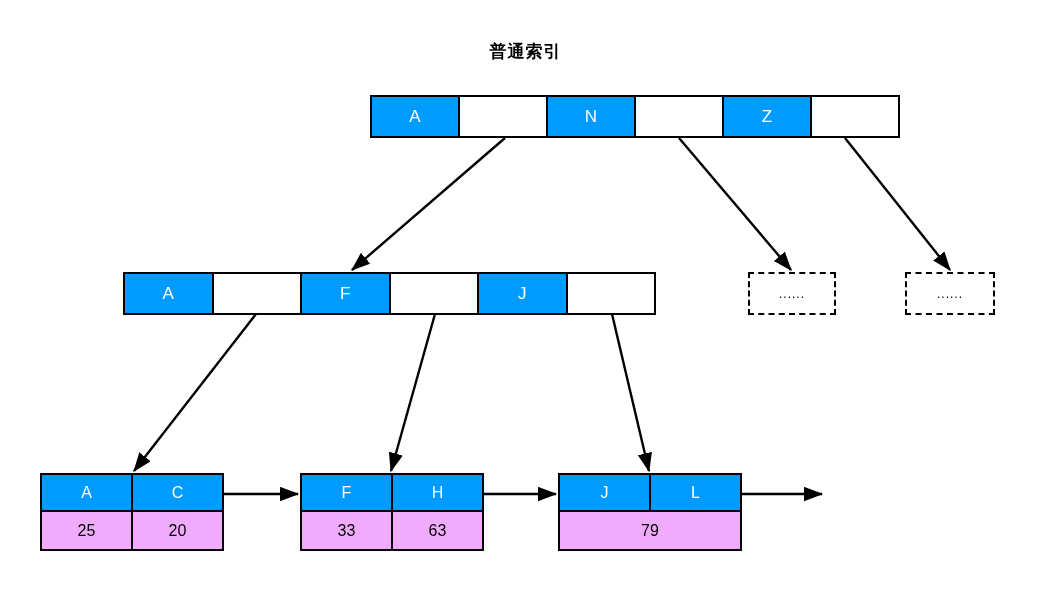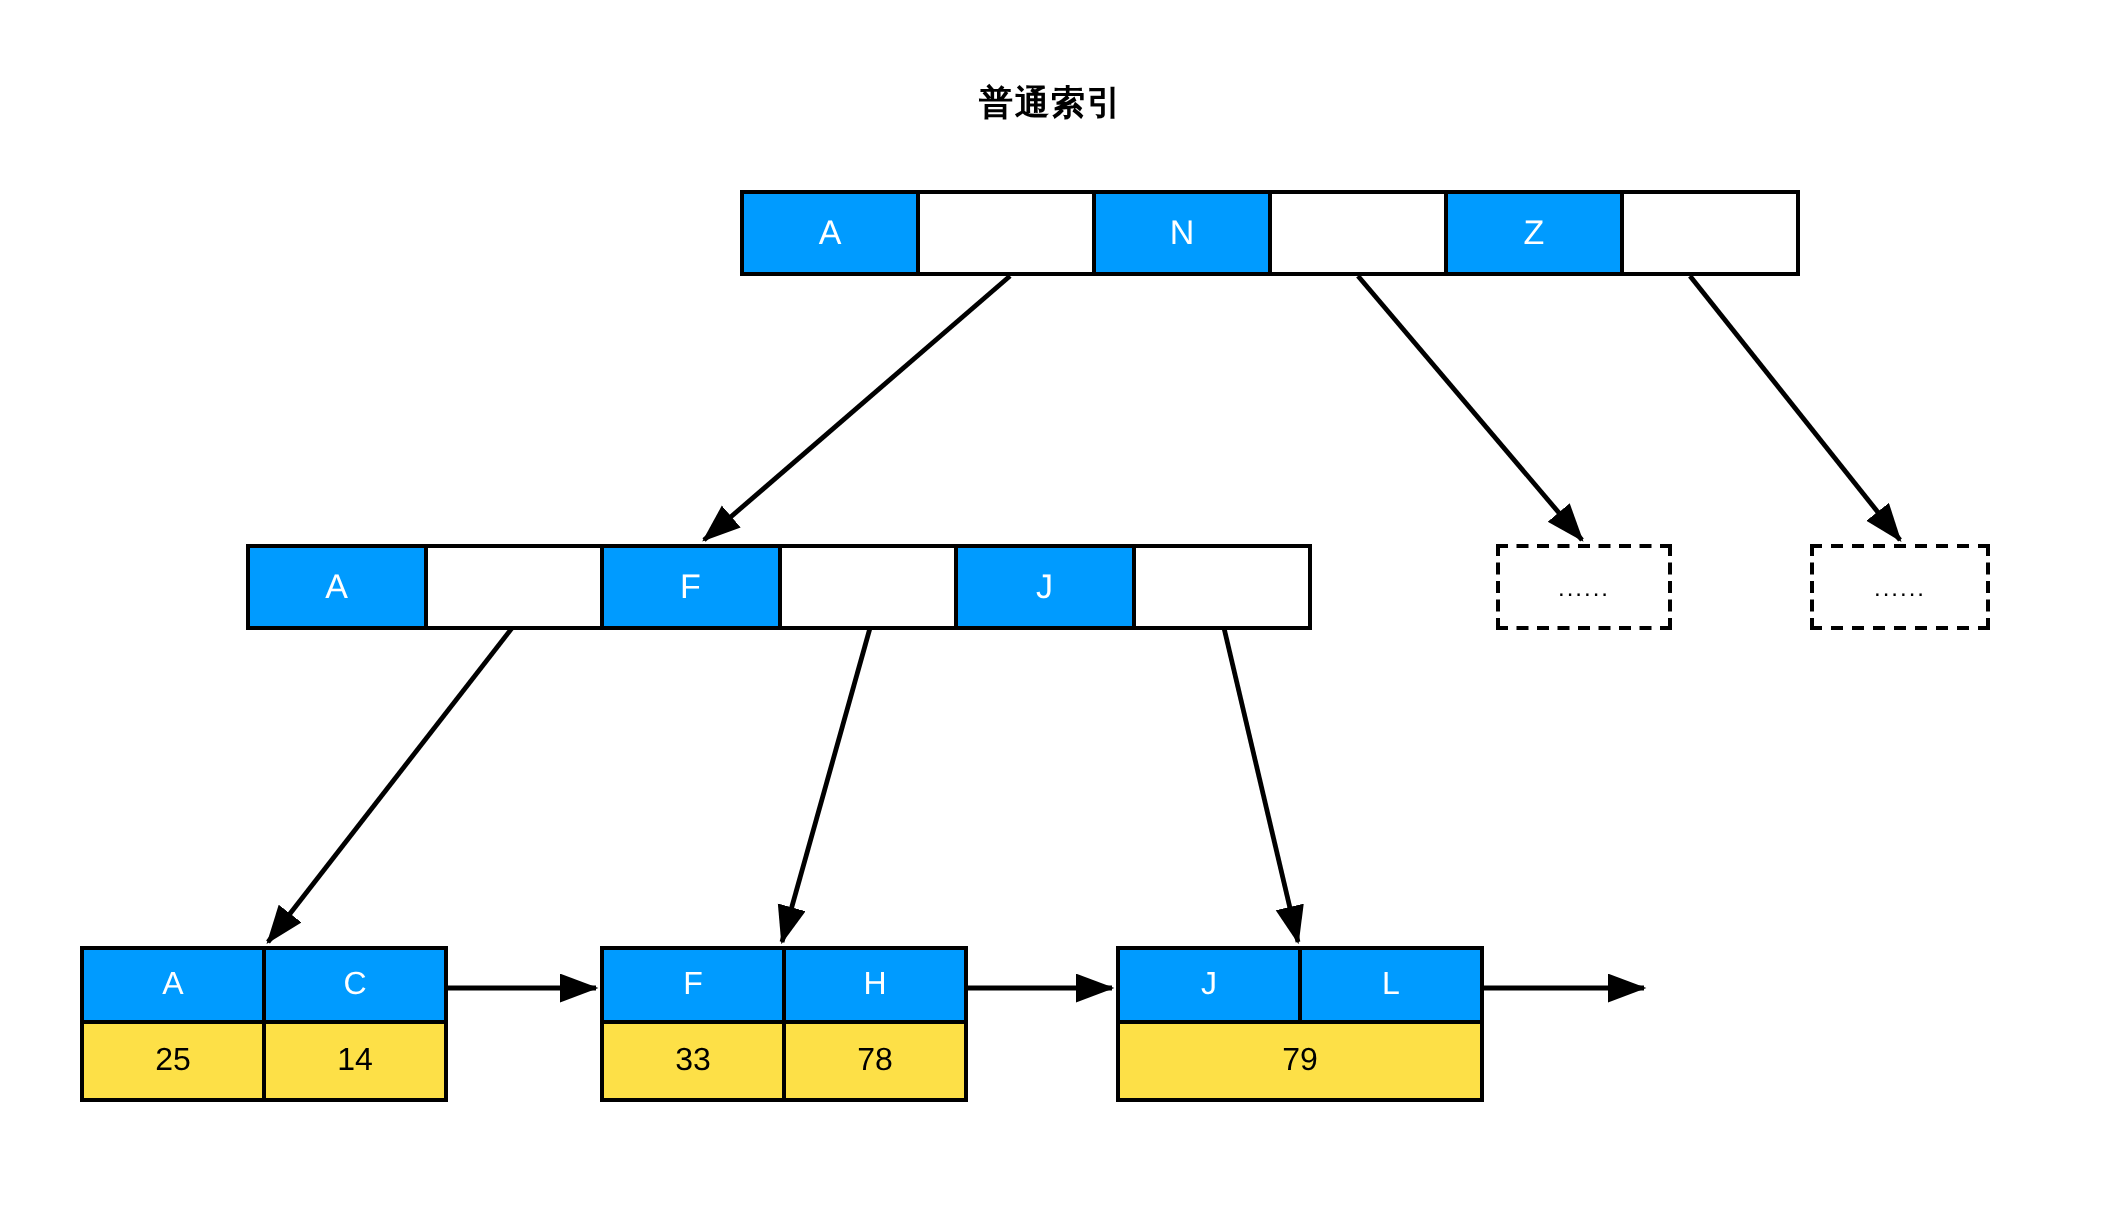--- a/index.html
+++ b/index.html
@@ -103,21 +103,21 @@
     border-right: 2px solid #000000;
   }
   .leaf-cell:last-child {
     border-right: none;
   }
   .leaf-row.keys .leaf-cell {
     background: #009bff;
     color: #ffffff;
   }
   .leaf-row.values .leaf-cell {
-    background: #fde047;
+    background: #f0abfc;
     color: #000000;
   }
 </style>
 </head>
 <body>
 
 <div id="canvas">
 
   <div class="diagram-title">普通索引</div>
 
@@ -167,32 +167,32 @@
 
   <div class="placeholder-node" style="left:905px; top:272px; width:90px; height:43px;">......</div>
 
   <div class="leaf-node" style="left:40px; top:473px; width:184px; height:78px;">
     <div class="leaf-row keys">
       <div class="leaf-cell">A</div>
       <div class="leaf-cell">C</div>
     </div>
     <div class="leaf-row values">
       <div class="leaf-cell">25</div>
-      <div class="leaf-cell">14</div>
+      <div class="leaf-cell">20</div>
     </div>
   </div>
 
   <div class="leaf-node" style="left:300px; top:473px; width:184px; height:78px;">
     <div class="leaf-row keys">
       <div class="leaf-cell">F</div>
       <div class="leaf-cell">H</div>
     </div>
     <div class="leaf-row values">
       <div class="leaf-cell">33</div>
-      <div class="leaf-cell">78</div>
+      <div class="leaf-cell">63</div>
     </div>
   </div>
 
   <div class="leaf-node" style="left:558px; top:473px; width:184px; height:78px;">
     <div class="leaf-row keys">
       <div class="leaf-cell">J</div>
       <div class="leaf-cell">L</div>
     </div>
     <div class="leaf-row values">
       <div class="leaf-cell">79</div>

